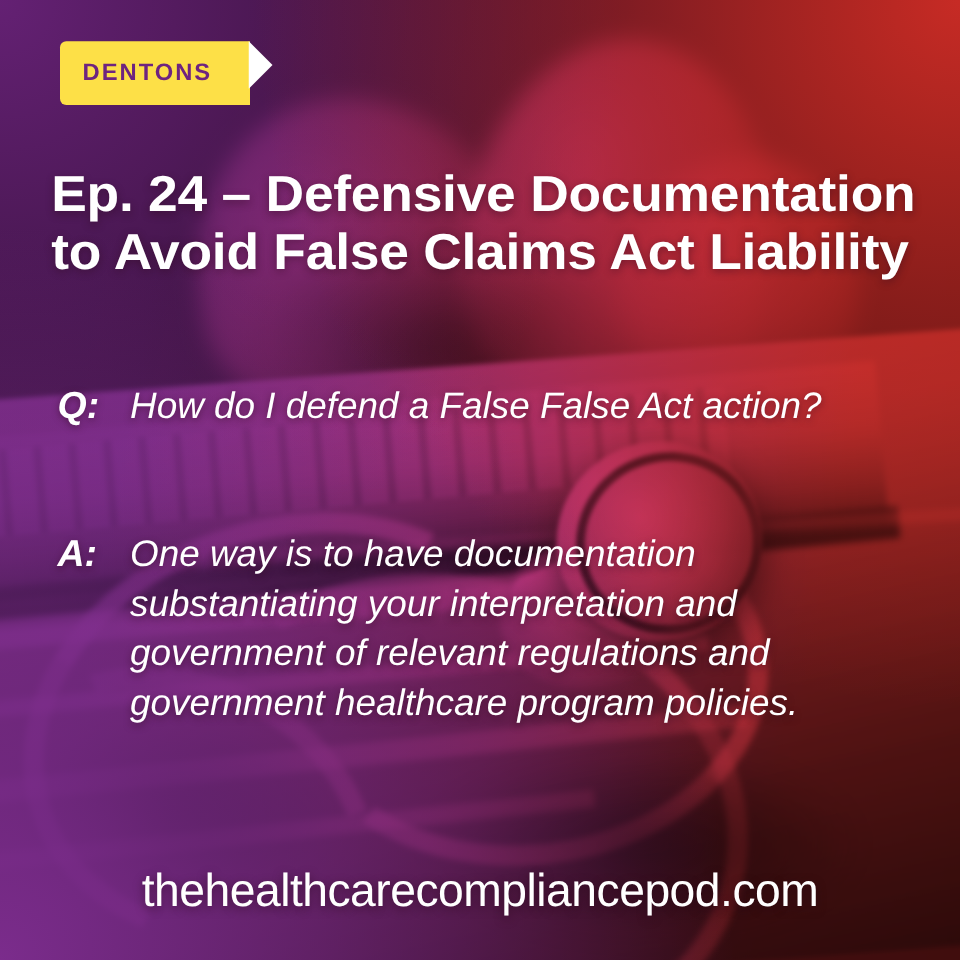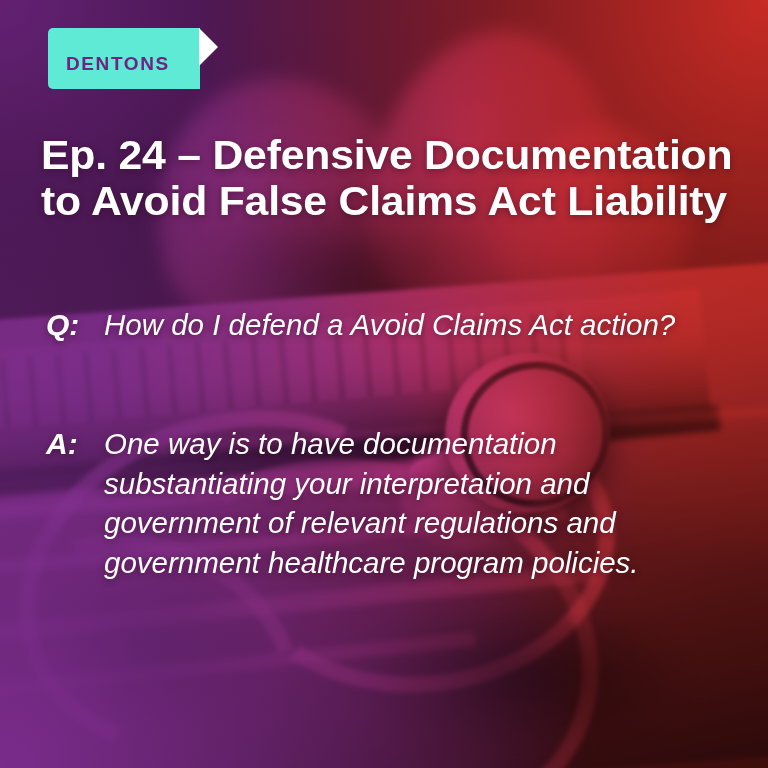--- a/index.html
+++ b/index.html
@@ -220,22 +220,22 @@
     top: 39px;
     height: 39px;
     display: flex;
     align-items: center;
   }
   .logo-badge {
     position: relative;
     height: 51px;
     display: flex;
     align-items: center;
-    padding: 10px 30px 0 18px;
-    background: #5eead4;
+    padding: 0 30px 0 18px;
+    background: #fde047;
     border-radius: 5px 0 0 5px;
   }
   .logo-badge::after {
     content: "";
     position: absolute;
     right: -18px;
     top: 0;
     width: 0;
     height: 0;
     border-top: 19.5px solid transparent;
@@ -360,23 +360,24 @@
     <div class="logo">
       <div class="logo-badge">
         <span class="logo-text">DENTONS</span>
       </div>
     </div>
 
     <div class="title">Ep. 24 – Defensive Documentation to Avoid False Claims Act Liability</div>
 
     <div class="qa qa-q">
       <div class="qa-label">Q:</div>
-      <div class="qa-body">How do I defend a Avoid Claims Act action?</div>
+      <div class="qa-body">How do I defend a False False Act action?</div>
     </div>
 
     <div class="qa qa-a">
       <div class="qa-label">A:</div>
       <div class="qa-body">One way is to have documentation substantiating your interpretation and government of relevant regulations and government healthcare program policies.</div>
     </div>
 
+    <div class="footer-url">thehealthcarecompliancepod.com</div>
 
   </div>
 </div>
 
 </body></html>

